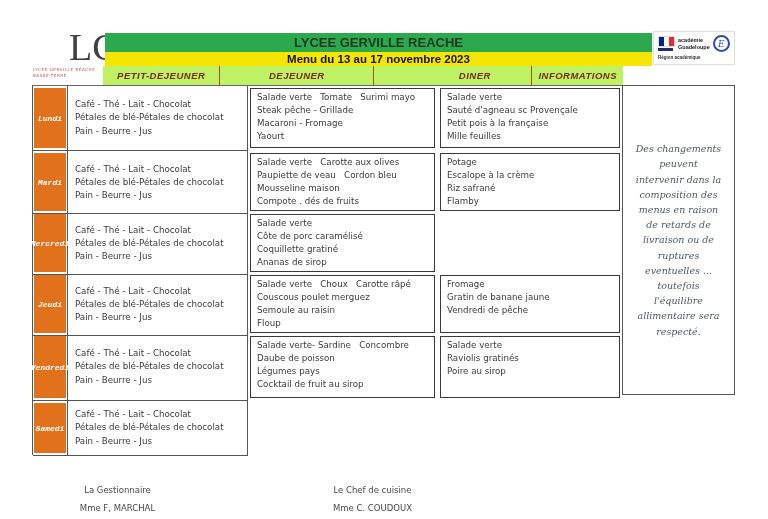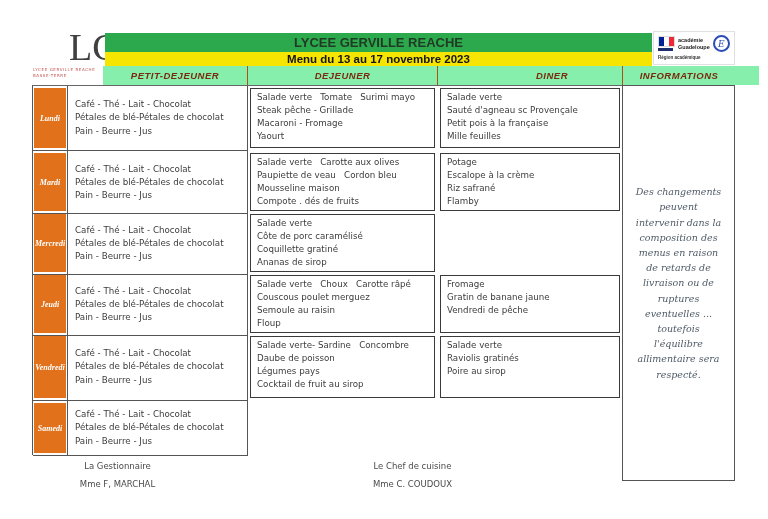--- a/index.html
+++ b/index.html
@@ -31,56 +31,56 @@
   .flag-bar{width:15px;height:3px;background:#1d2e6e;margin-top:1px;}
   .acad-name{font-family:"Liberation Sans",sans-serif;font-size:5.5px;font-weight:bold;
              color:#1c1c1c;line-height:1.15;}
   .emblem{width:13px;height:13px;border:2px solid #2a4db5;border-radius:50%;flex:0 0 auto;
           display:flex;align-items:center;justify-content:center;
           font-family:"DejaVu Serif",serif;font-style:italic;font-size:9px;color:#2a4db5;}
   .acad-region{font-family:"Liberation Sans",sans-serif;font-size:4.5px;font-weight:bold;
                color:#333;margin-top:3px;}
 
   
-  .col-header{position:absolute;left:103px;top:66px;width:656px;height:19px;background:#86efac;
+  .col-header{position:absolute;left:103px;top:66px;width:520px;height:19px;background:#bef264;
               display:flex;box-sizing:border-box;}
   .col-header .seg{display:flex;align-items:center;justify-content:center;box-sizing:border-box;
                    font-family:"Liberation Sans",sans-serif;font-style:italic;font-weight:bold;
                    font-size:9.5px;letter-spacing:0.5px;color:#7b2a0e;}
   .seg.s1{width:144px;} .seg.s2{width:190px;border-left:1px solid #a8540f;}
   .seg.s3{width:185px;border-left:1px solid #a8540f;padding-left:44px;} .seg.s4{width:113px;border-left:1px solid #a8540f;}
 
   
   .menu-table{position:absolute;left:32px;top:85px;width:590px;height:370px;display:grid;
               grid-template-rows:65px 61px 61px 61px 67px 55px;
               border-left:1px solid #555;border-top:1px solid #666;box-sizing:border-box;}
   .row{display:grid;grid-template-columns:35px 180px 190px 185px;box-sizing:border-box;}
   .day-cell{border-right:1px solid #555;border-bottom:1px solid #555;box-sizing:border-box;
             padding:2px 1px;}
   .day-inner{background:#e2711b;width:100%;height:100%;display:flex;align-items:center;
              justify-content:center;box-sizing:border-box;}
-  .day-label{font-family:Liberation Serif, serif;font-style:italic;font-weight:bold;font-size:8px;
+  .day-label{font-family:Liberation Mono, monospace;font-style:italic;font-weight:bold;font-size:8px;
              color:#ffffff;}
   .pdj-cell{border-right:1px solid #555;border-bottom:1px solid #555;box-sizing:border-box;
             display:flex;flex-direction:column;justify-content:center;padding:4px 4px 4px 7px;}
   .line{font-size:8.7px;color:#3c3c3c;line-height:1.5;white-space:pre-wrap;}
   .lunch-cell,.dinner-cell{box-sizing:border-box;}
   .menu-box{margin:2px 3px 3px 2px;border:1px solid #3a3a3a;box-sizing:border-box;
             height:calc(100% - 5px);padding:2px 4px 2px 6px;background:#fff;}
 
   
-  .info-cell{position:absolute;left:622px;top:85px;width:113px;height:396px;
+  .info-cell{position:absolute;left:622px;top:85px;width:113px;height:310px;
              border:1px solid #555;box-sizing:border-box;background:#fff;
              display:flex;align-items:center;justify-content:center;
              padding:6px 12px;text-align:center;}
   .info-text{font-family:"DejaVu Serif",serif;font-style:italic;font-size:9.5px;
              line-height:1.6;color:#4e5a66;}
 
   
-  .footer{position:absolute;left:30px;top:461px;width:700px;display:flex;gap:40px;}
+  .footer{position:absolute;left:30px;top:485px;width:700px;display:flex;}
   .f-block{text-align:center;}
   .f-b1{width:175px;} .f-b2{width:335px;} .f-b3{width:150px;}
   .f-title{font-size:8.5px;color:#4a4a4a;}
   .f-name{font-size:8.5px;color:#4a4a4a;margin-top:8px;}
 </style>
 </head>
 <body>
 
 <div class="page">
 

